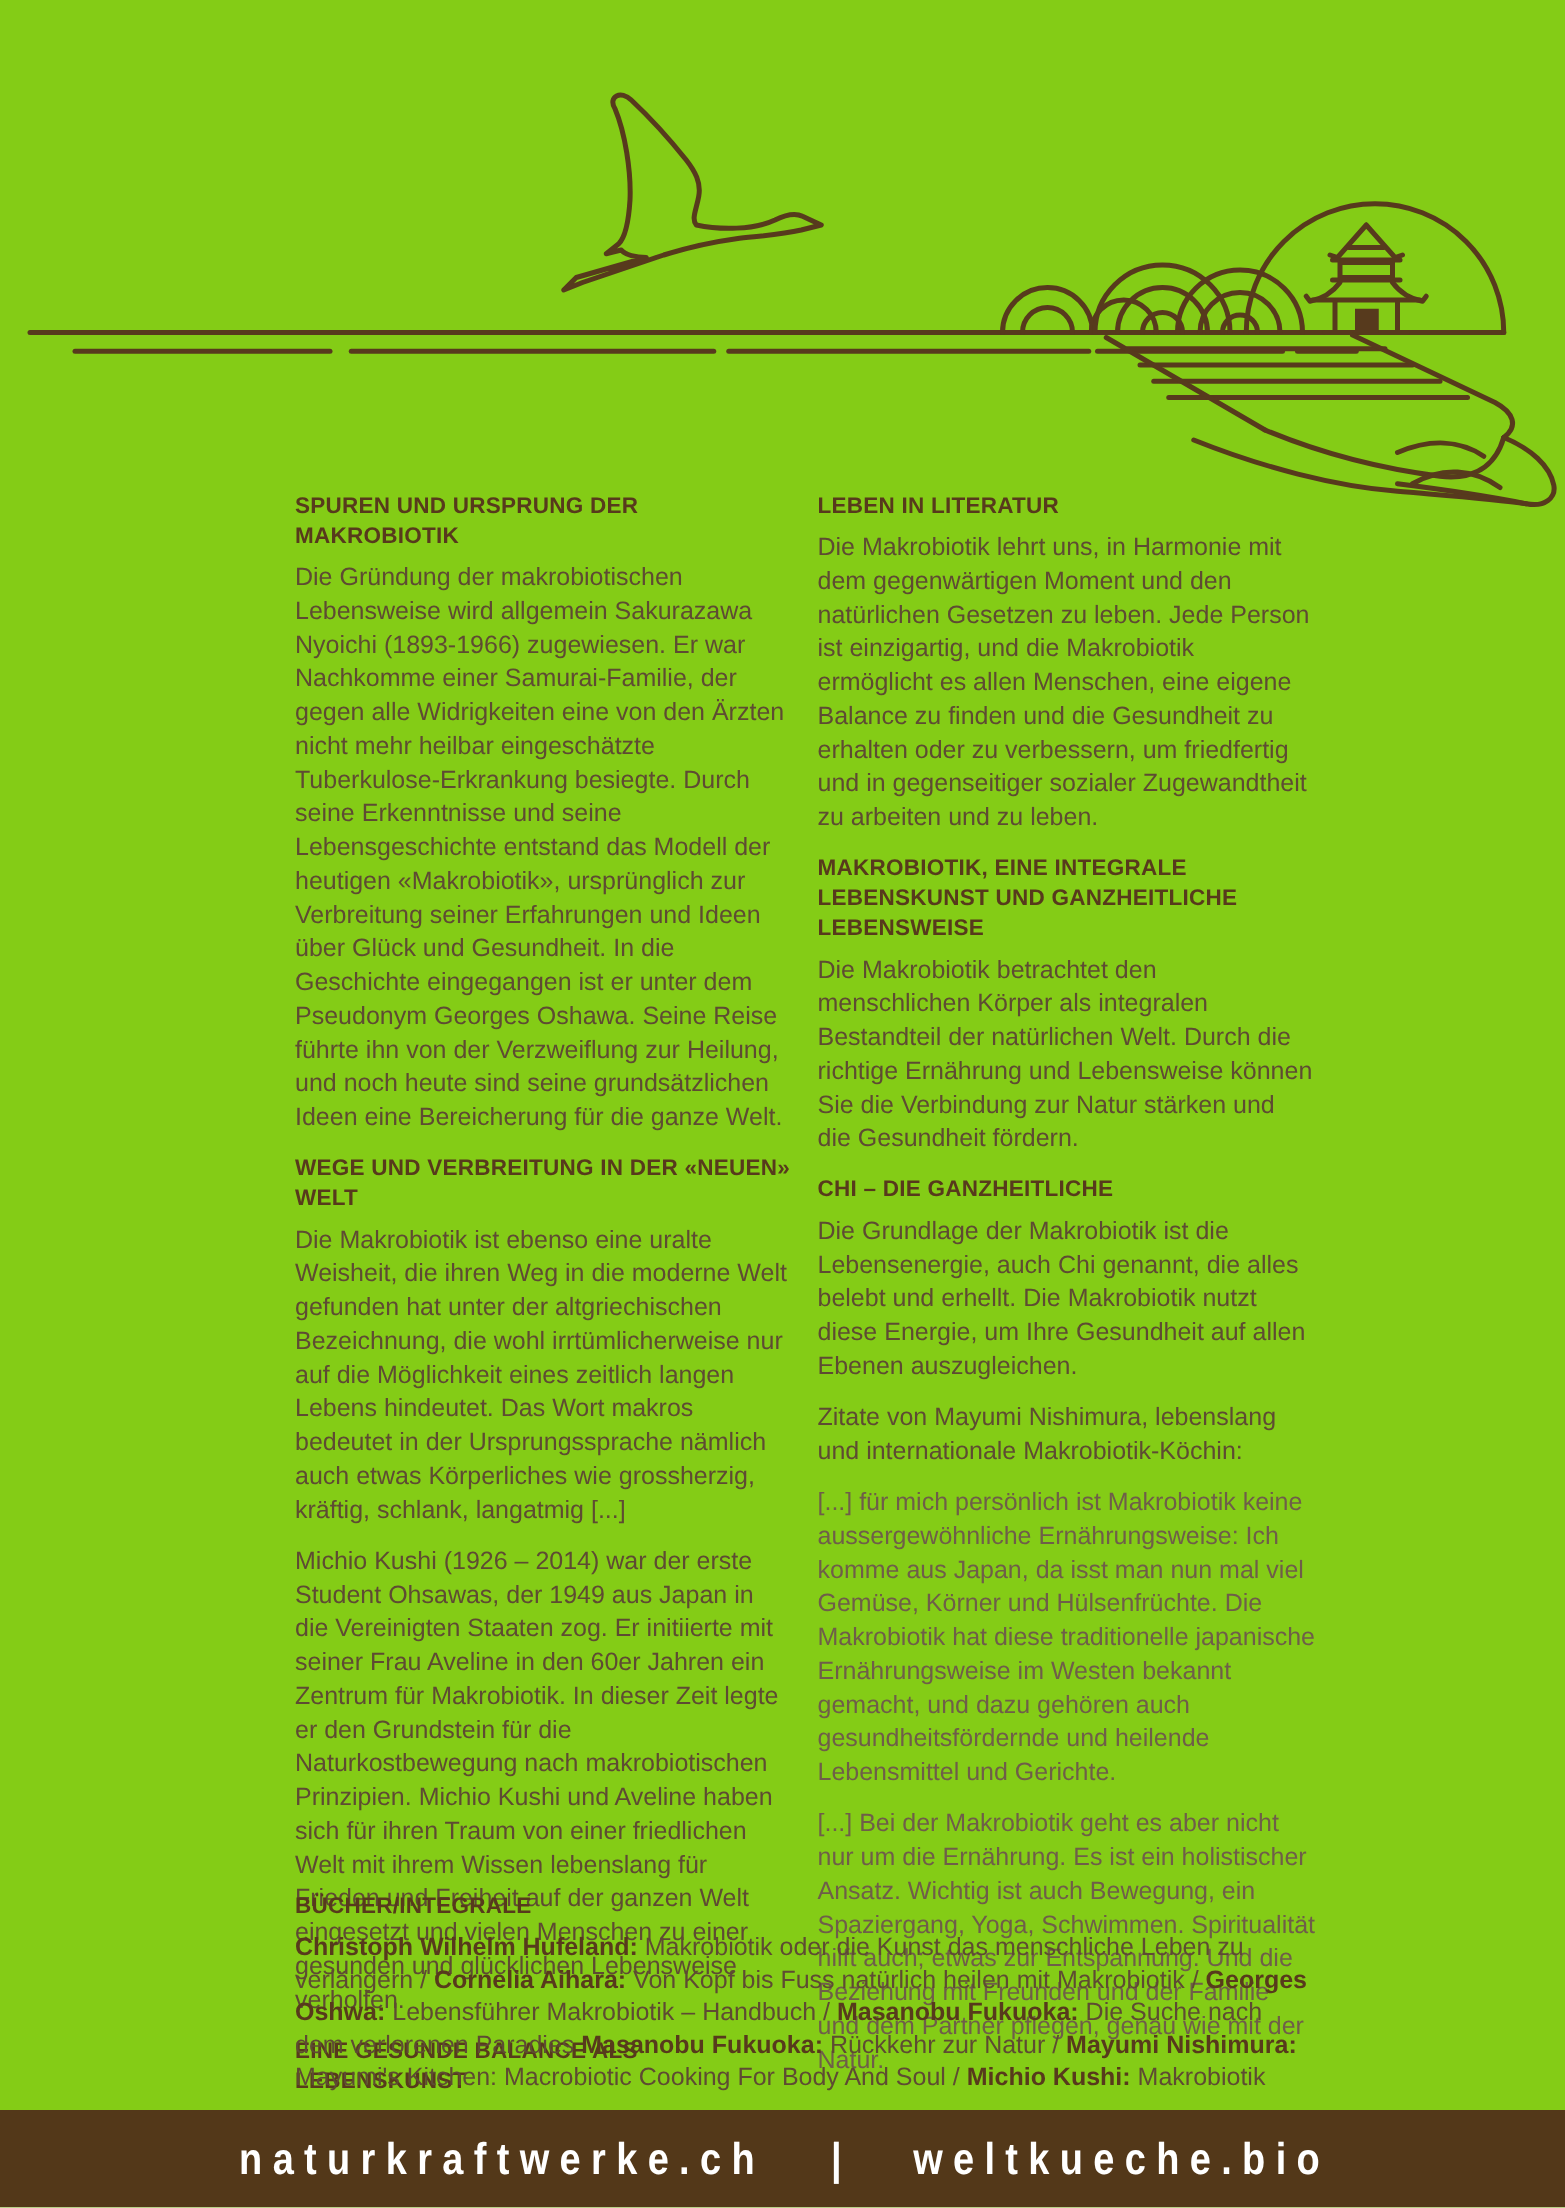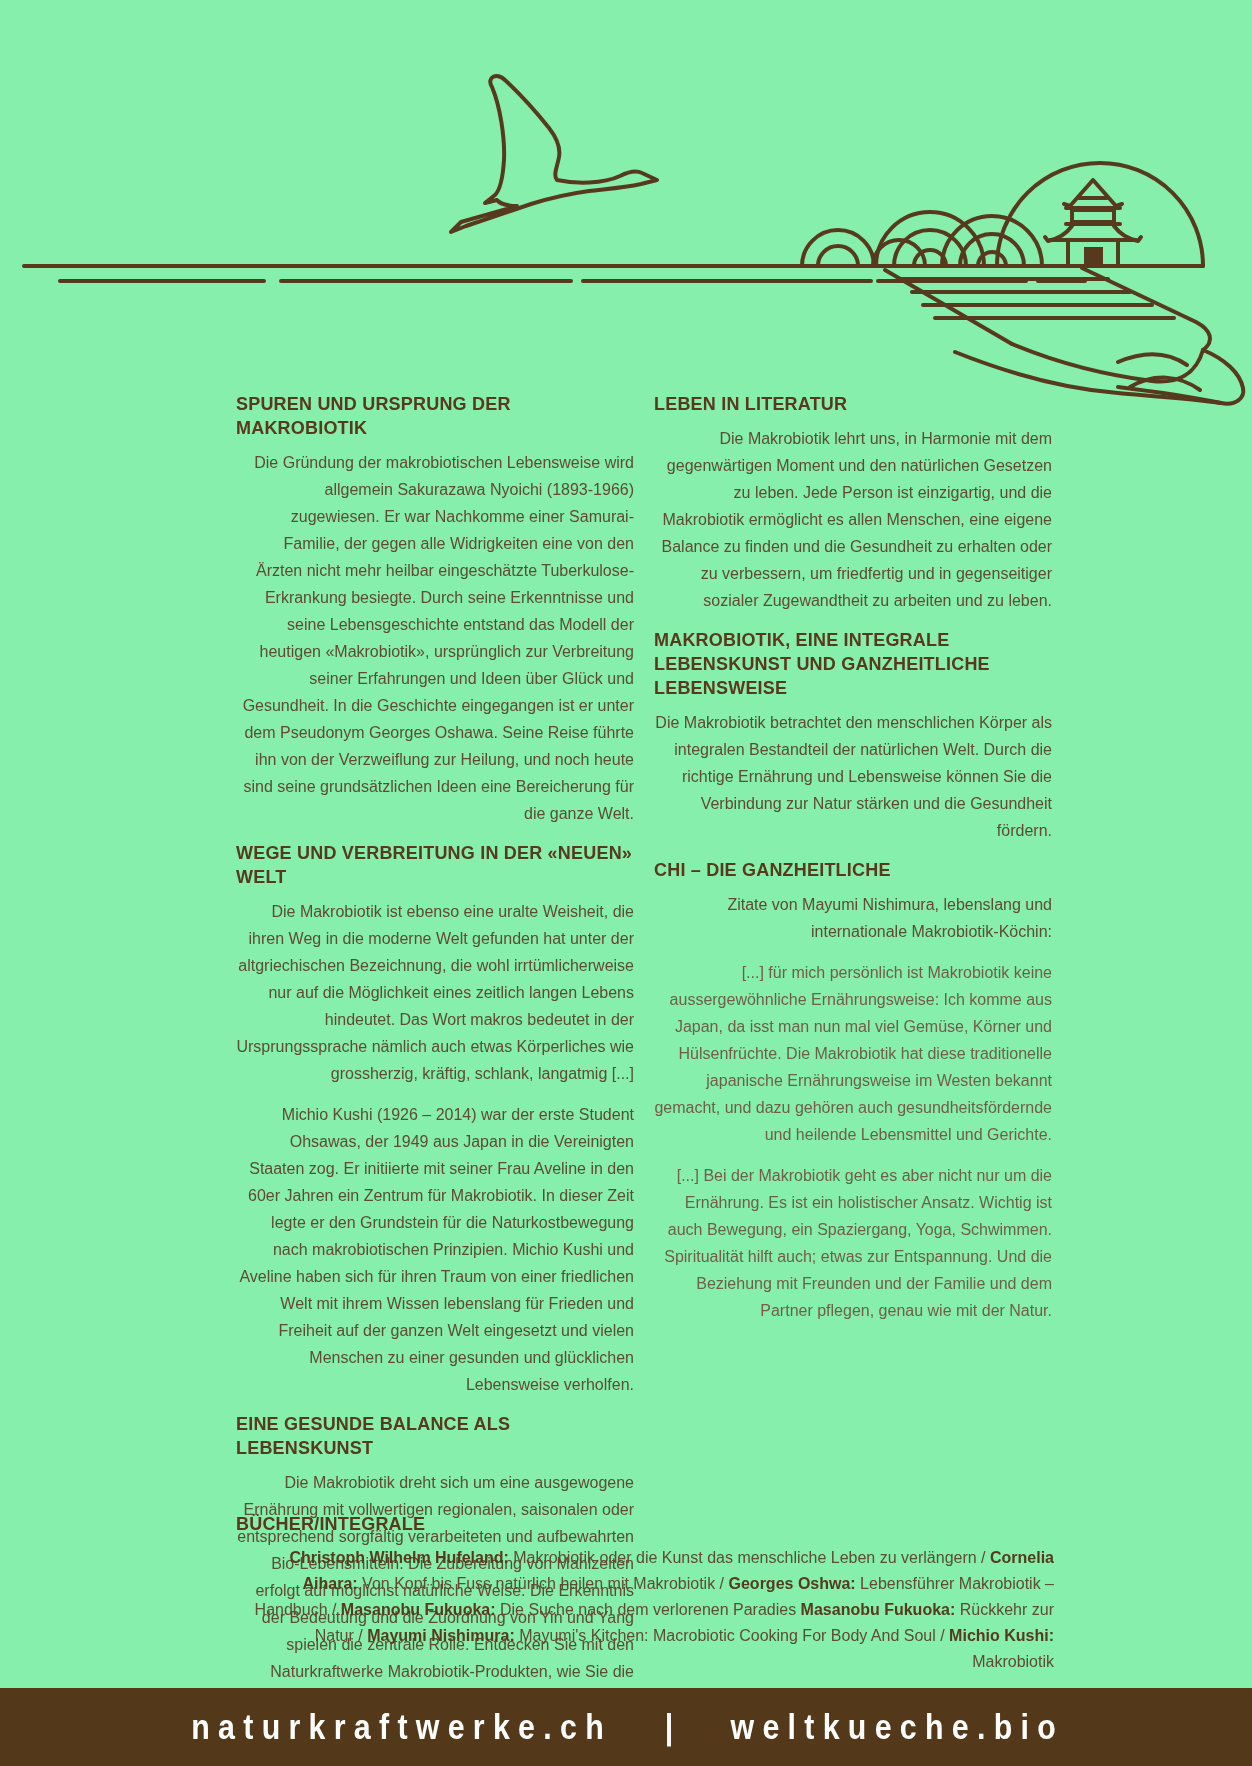--- a/index.html
+++ b/index.html
@@ -1,20 +1,20 @@
 <!DOCTYPE html>
 <html><head>
 <meta charset="utf-8">
 <style>
   html,body{margin:0;padding:0;background:#ffffff;}
   .page{
     position:relative;
     width:1252px;
     height:1766px;
-    background:#86efac;
+    background:#84cc16;
     overflow:hidden;
     font-family:"Liberation Sans", sans-serif;
     color:#5E4B33;
   }
   .illustration{
     position:absolute;
     top:0;left:0;
     width:1252px;height:420px;
   }
   .illustration path, .illustration line{
@@ -35,25 +35,24 @@
   .col{width:398px;}
   h3{
     font-size:18px;
     font-weight:bold;
     color:#573A1C;
     letter-spacing:.2px;
     line-height:24px;
     margin:6px 0 9px 0;
   }
   p{
-    font-size:16px;
+    font-size:20px;
     line-height:27px;
     margin:0 0 14px 0;
     color:#5E4B33;
-    text-align:right;
   }
   p.quote{color:#6F5E49;}
   .literature{
     position:absolute;
     top:1506px;left:236px;
     width:818px;
   }
   .literature p{line-height:26px;}
   .literature b{font-weight:bold;color:#573A1C;}
   .footer-bar{
@@ -187,20 +186,21 @@
       <section>
         <h3>LEBEN IN LITERATUR</h3>
         <p>Die Makrobiotik lehrt uns, in Harmonie mit dem gegenwärtigen Moment und den natürlichen Gesetzen zu leben. Jede Person ist einzigartig, und die Makrobiotik ermöglicht es allen Menschen, eine eigene Balance zu finden und die Gesundheit zu erhalten oder zu verbessern, um friedfertig und in gegenseitiger sozialer Zugewandtheit zu arbeiten und zu leben.</p>
       </section>
       <section>
         <h3>MAKROBIOTIK, EINE INTEGRALE LEBENSKUNST UND GANZHEITLICHE LEBENSWEISE</h3>
         <p>Die Makrobiotik betrachtet den menschlichen Körper als integralen Bestandteil der natürlichen Welt. Durch die richtige Ernährung und Lebensweise können Sie die Verbindung zur Natur stärken und die Gesundheit fördern.</p>
       </section>
       <section>
         <h3>CHI – DIE GANZHEITLICHE</h3>
+        <p>Die Grundlage der Makrobiotik ist die Lebensenergie, auch Chi genannt, die alles belebt und erhellt. Die Makrobiotik nutzt diese Energie, um Ihre Gesundheit auf allen Ebenen auszugleichen.</p>
         <p>Zitate von Mayumi Nishimura, lebenslang und internationale Makrobiotik-Köchin:</p>
         <p class="quote">[...] für mich persönlich ist Makrobiotik keine aussergewöhnliche Ernährungsweise: Ich komme aus Japan, da isst man nun mal viel Gemüse, Körner und Hülsenfrüchte. Die Makrobiotik hat diese traditionelle japanische Ernährungsweise im Westen bekannt gemacht, und dazu gehören auch gesundheitsfördernde und heilende Lebensmittel und Gerichte.</p>
         <p class="quote">[...] Bei der Makrobiotik geht es aber nicht nur um die Ernährung. Es ist ein holistischer Ansatz. Wichtig ist auch Bewegung, ein Spaziergang, Yoga, Schwimmen. Spiritualität hilft auch; etwas zur Entspannung. Und die Beziehung mit Freunden und der Familie und dem Partner pflegen, genau wie mit der Natur.</p>
       </section>
     </div>
   </div>
 
   <div class="literature">
     <h3>BÜCHER/INTEGRALE</h3>
     <p><b>Christoph Wilhelm Hufeland:</b><span> Makrobiotik oder die Kunst das menschliche Leben zu verlängern / </span><b>Cornelia Aihara:</b><span> Von Kopf bis Fuss natürlich heilen mit Makrobiotik / </span><b>Georges Oshwa:</b><span> Lebensführer Makrobiotik – Handbuch / </span><b>Masanobu Fukuoka:</b><span> Die Suche nach dem verlorenen Paradies </span><b>Masanobu Fukuoka:</b><span> Rückkehr zur Natur / </span><b>Mayumi Nishimura:</b><span> Mayumi's Kitchen: Macrobiotic Cooking For Body And Soul / </span><b>Michio Kushi:</b><span> Makrobiotik</span></p>

